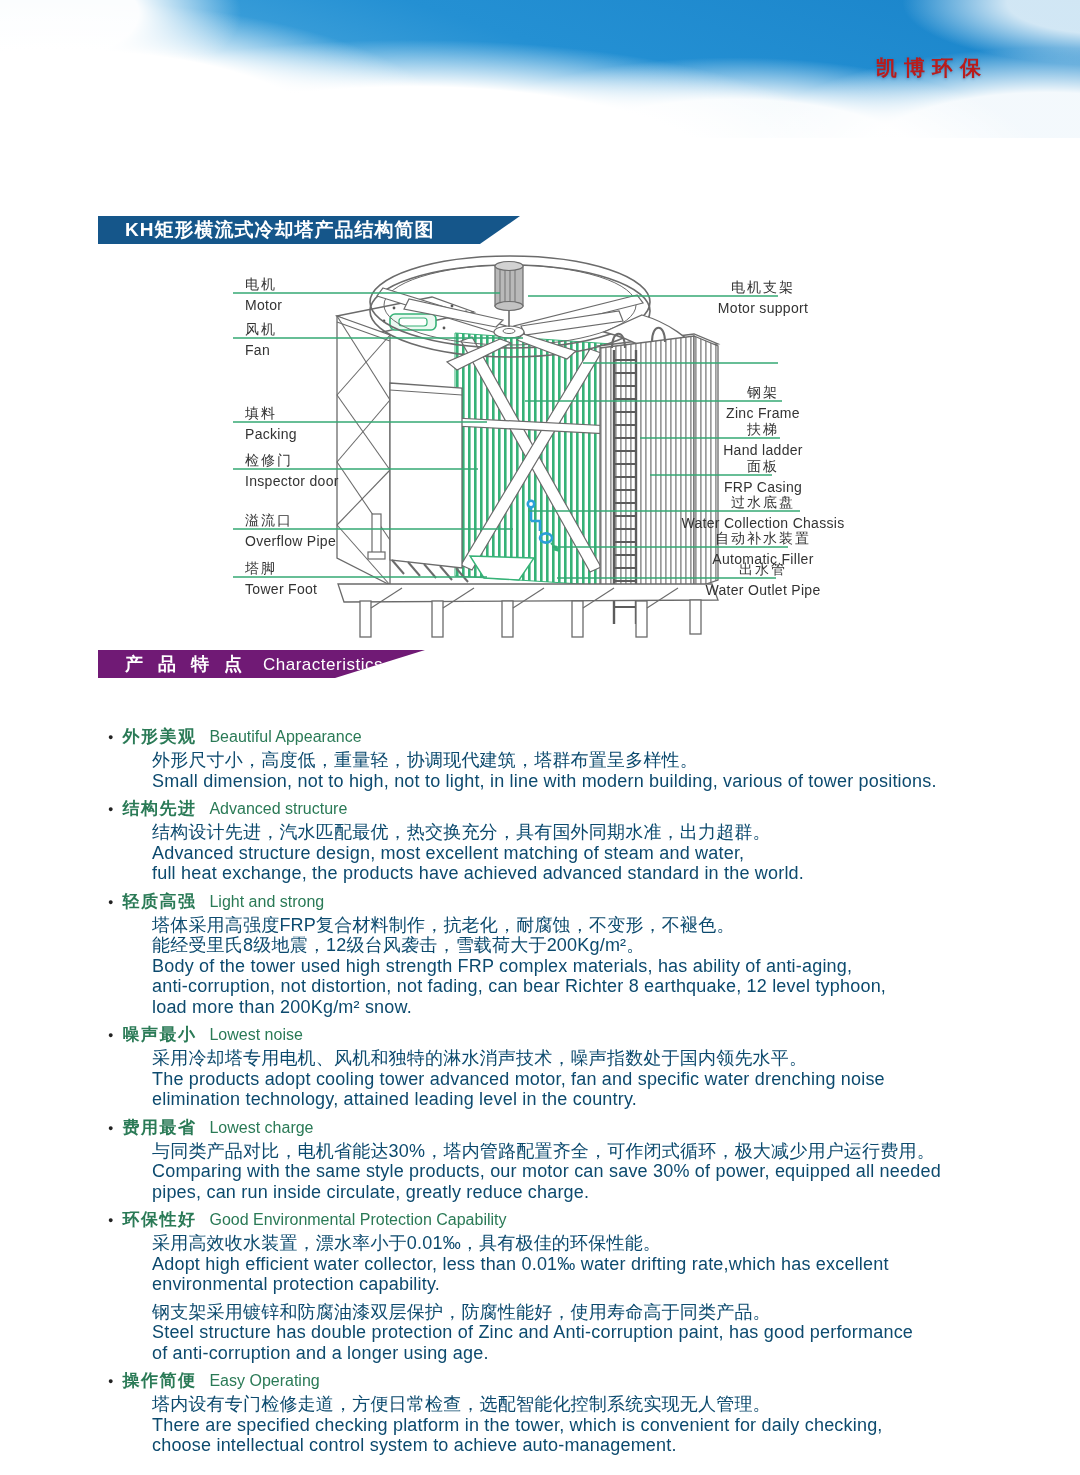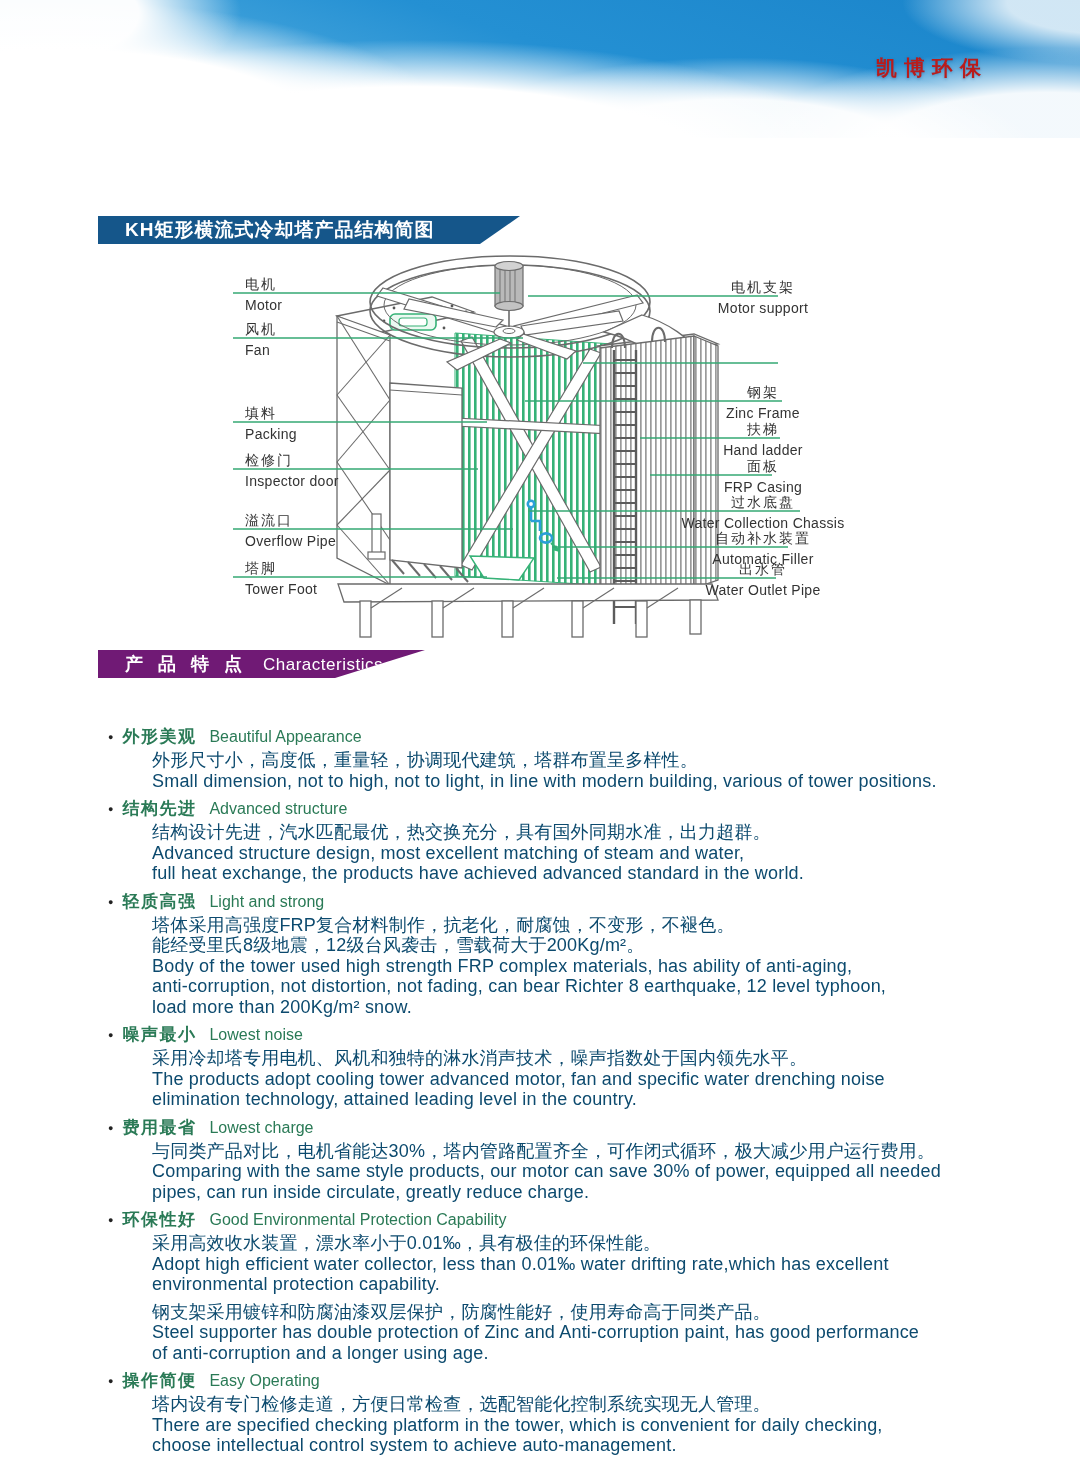--- a/index.html
+++ b/index.html
@@ -328,21 +328,21 @@
       <div class="f-head" style="color:#2a7a56">
         <span class="bullet">●</span><span class="f-zh">环保性好</span><span class="f-en">Good Environmental Protection Capability</span>
       </div>
       <div class="f-line">采用高效收水装置，漂水率小于0.01‰，具有极佳的环保性能。</div>
       <div class="f-line">Adopt high efficient water collector, less than 0.01‰ water drifting rate,which has excellent</div>
       <div class="f-line">environmental protection capability.</div>
     </div>
 
     <div class="feature">
       <div class="f-line">钢支架采用镀锌和防腐油漆双层保护，防腐性能好，使用寿命高于同类产品。</div>
-      <div class="f-line">Steel supporter has double protection of Zinc and Anti-corruption paint, has good performance</div>
+      <div class="f-line">Steel structure has double protection of Zinc and Anti-corruption paint, has good performance</div>
       <div class="f-line">of anti-corruption and a longer using age.</div>
     </div>
 
     <div class="feature">
       <div class="f-head" style="color:#2a7a56">
         <span class="bullet">●</span><span class="f-zh">操作简便</span><span class="f-en">Easy Operating</span>
       </div>
       <div class="f-line">塔内设有专门检修走道，方便日常检查，选配智能化控制系统实现无人管理。</div>
       <div class="f-line">There are specified checking platform in the tower, which is convenient for daily checking,</div>
       <div class="f-line">choose intellectual control system to achieve auto-management.</div>

